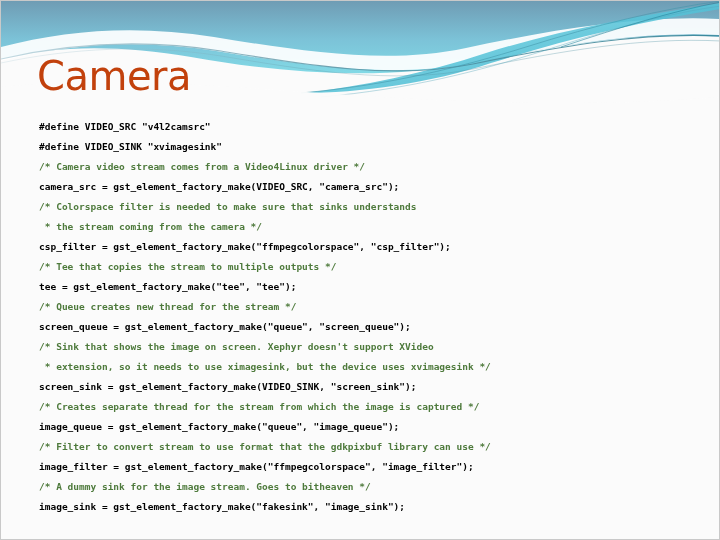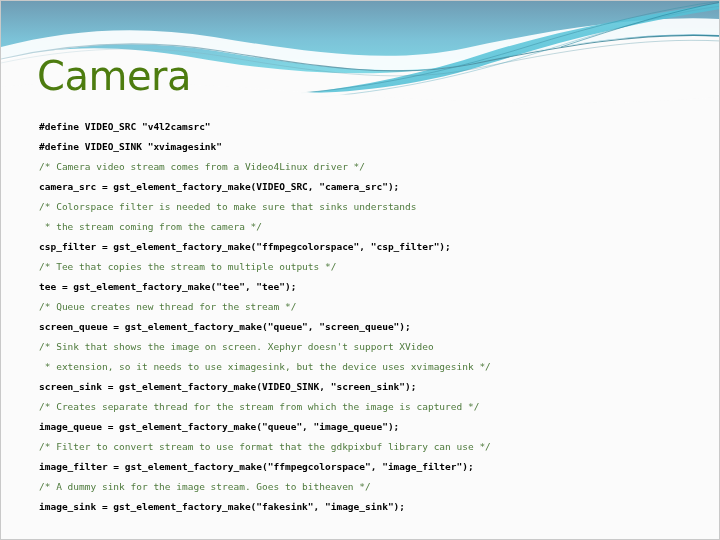--- a/index.html
+++ b/index.html
@@ -40,21 +40,21 @@
 
   
   .title {
     position: absolute;
     left: 36px;
     top: 55px;
     font-family: "DejaVu Sans", sans-serif;
     font-size: 40px;
     font-weight: 400;
     letter-spacing: -0.5px;
-    color: #4d7c0f;
+    color: #c2410c;
     line-height: 1;
     white-space: nowrap;
   }
 
   
   .code-body {
     position: absolute;
     left: 38px;
     top: 116px;
     width: 660px;
@@ -67,21 +67,21 @@
   .code-line {
     white-space: pre;
     height: 20px;
     line-height: 20px;
   }
   .code-line.code {
     font-weight: bold;
     color: #000000;
   }
   .code-line.comment {
-    font-weight: normal;
+    font-weight: bold;
     color: #4e7a3c;
   }
 </style>
 </head>
 <body>
 
 <div id="slide">
 
   <div class="header-band">
     <svg viewBox="0 0 720 112" preserveAspectRatio="none" xmlns="http://www.w3.org/2000/svg">

